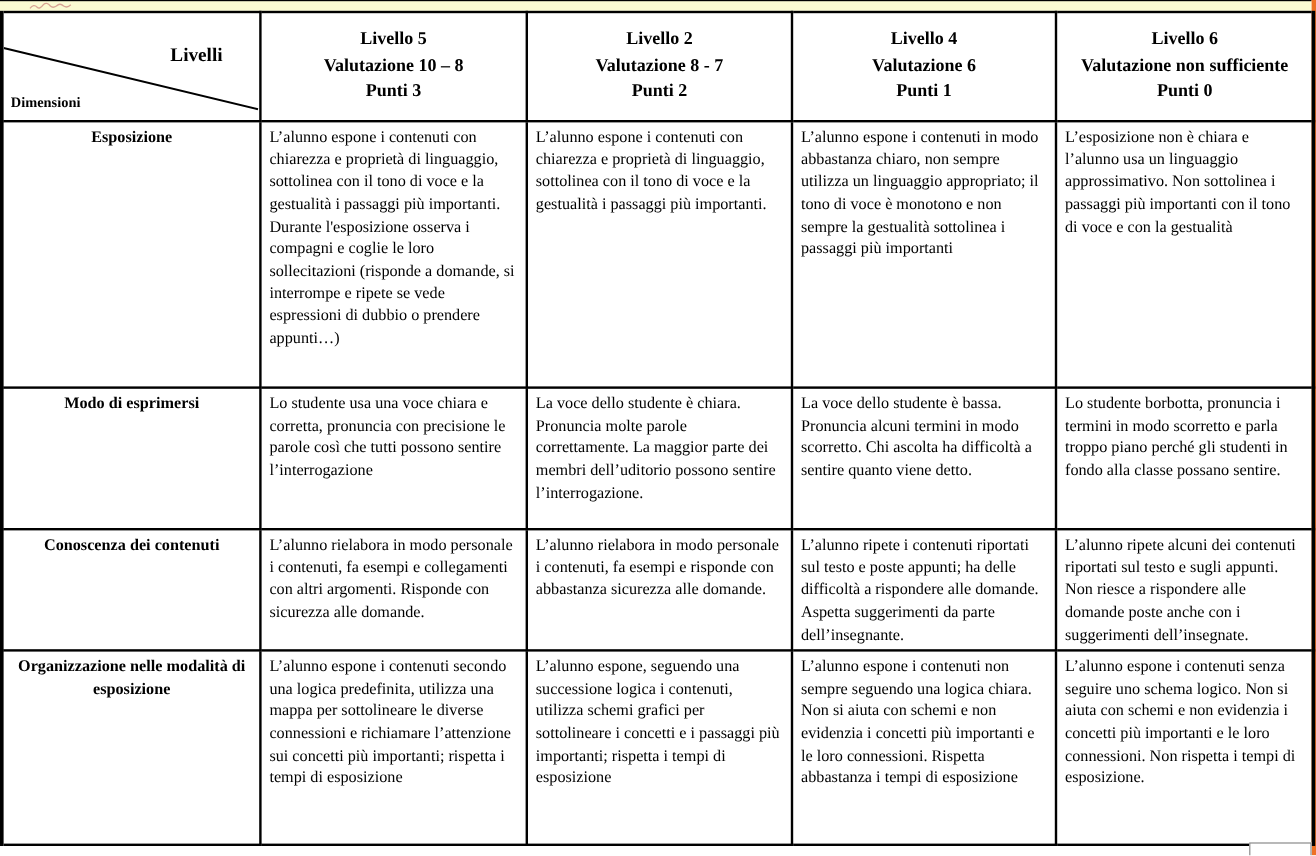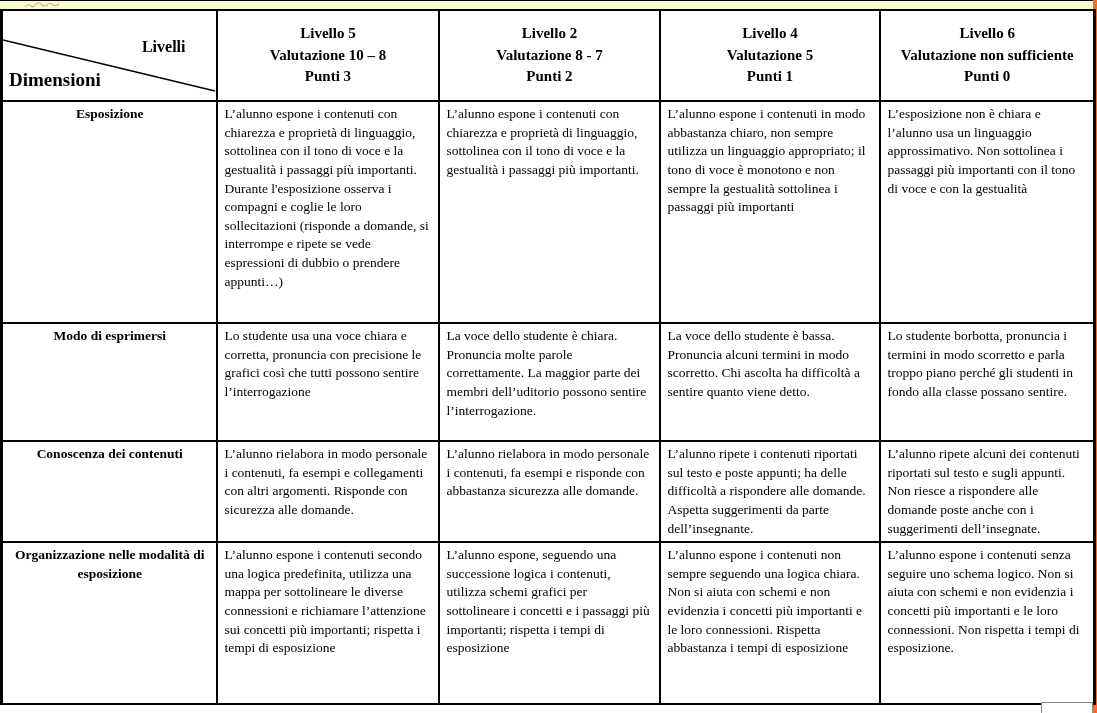--- a/index.html
+++ b/index.html
@@ -40,21 +40,21 @@
     height:91px;
   }
   td.corner-cell{position:relative;padding:0;}
   td.corner-cell svg{position:absolute;left:0;top:0;}
   .corner-top{
     position:absolute;top:24px;right:30px;
     font-weight:bold;font-size:16px;text-align:right;
   }
   .corner-bottom{
     position:absolute;bottom:6px;left:6px;
-    font-weight:bold;font-size:19px;
+    font-weight:bold;font-size:12px;
   }
   td.row-label{
     text-align:center;vertical-align:middle;
     font-weight:bold;font-size:17px;line-height:1.3;
     padding:4px 8px;
   }
   tr.r1 td{height:222px;}
   tr.r2 td{height:118px;margin-top:12px;}
   tr.r3 td{height:92px;}
   tr.r4 td{height:162px;}
@@ -100,41 +100,41 @@
         <span style="display:block">Valutazione 10 – 8</span>
         <span style="display:block">Punti 3</span>
       </td>
       <td>
         <span style="display:block">Livello 2</span>
         <span style="display:block">Valutazione 8 - 7</span>
         <span style="display:block">Punti 2</span>
       </td>
       <td>
         <span style="display:block">Livello 4</span>
-        <span style="display:block">Valutazione 5</span>
+        <span style="display:block">Valutazione 6</span>
         <span style="display:block">Punti 1</span>
       </td>
       <td>
         <span style="display:block">Livello 6</span>
         <span style="display:block">Valutazione non sufficiente</span>
         <span style="display:block">Punti 0</span>
       </td>
     </tr>
 
     <tr class="r1">
       <td class="row-label">Esposizione</td>
       <td>L’alunno espone i contenuti con chiarezza e proprietà di linguaggio, sottolinea con il tono di voce e la gestualità i passaggi più importanti. Durante l'esposizione osserva i compagni e coglie le loro sollecitazioni (risponde a domande, si interrompe e ripete se vede espressioni di dubbio o prendere appunti…)</td>
       <td>L’alunno espone i contenuti con chiarezza e proprietà di linguaggio, sottolinea con il tono di voce e la gestualità i passaggi più importanti.</td>
       <td>L’alunno espone i contenuti in modo abbastanza chiaro, non sempre utilizza un linguaggio appropriato; il tono di voce è monotono e non sempre la gestualità sottolinea i passaggi più importanti</td>
       <td>L’esposizione non è chiara e l’alunno usa un linguaggio approssimativo. Non sottolinea i passaggi più importanti con il tono di voce e con la gestualità</td>
     </tr>
 
     <tr class="r2">
       <td class="row-label">Modo di esprimersi</td>
-      <td>Lo studente usa una voce chiara e corretta, pronuncia con precisione le grafici così che tutti possono sentire l’interrogazione</td>
+      <td>Lo studente usa una voce chiara e corretta, pronuncia con precisione le parole così che tutti possono sentire l’interrogazione</td>
       <td>La voce dello studente è chiara. Pronuncia molte parole correttamente. La maggior parte dei membri dell’uditorio possono sentire l’interrogazione.</td>
       <td>La voce dello studente è bassa. Pronuncia alcuni termini in modo scorretto.  Chi ascolta ha difficoltà a sentire quanto viene detto.</td>
       <td>Lo studente borbotta, pronuncia i termini in modo scorretto e parla troppo piano perché gli studenti in fondo alla classe possano sentire.</td>
     </tr>
 
     <tr class="r3">
       <td class="row-label">Conoscenza dei contenuti</td>
       <td>L’alunno rielabora in modo personale i contenuti, fa esempi e collegamenti con altri argomenti. Risponde con sicurezza alle domande.</td>
       <td>L’alunno rielabora in modo personale i contenuti, fa esempi e risponde con abbastanza sicurezza alle domande.</td>
       <td>L’alunno ripete i contenuti riportati sul testo e poste appunti; ha delle difficoltà a rispondere alle domande. Aspetta suggerimenti da parte dell’insegnante.</td>

